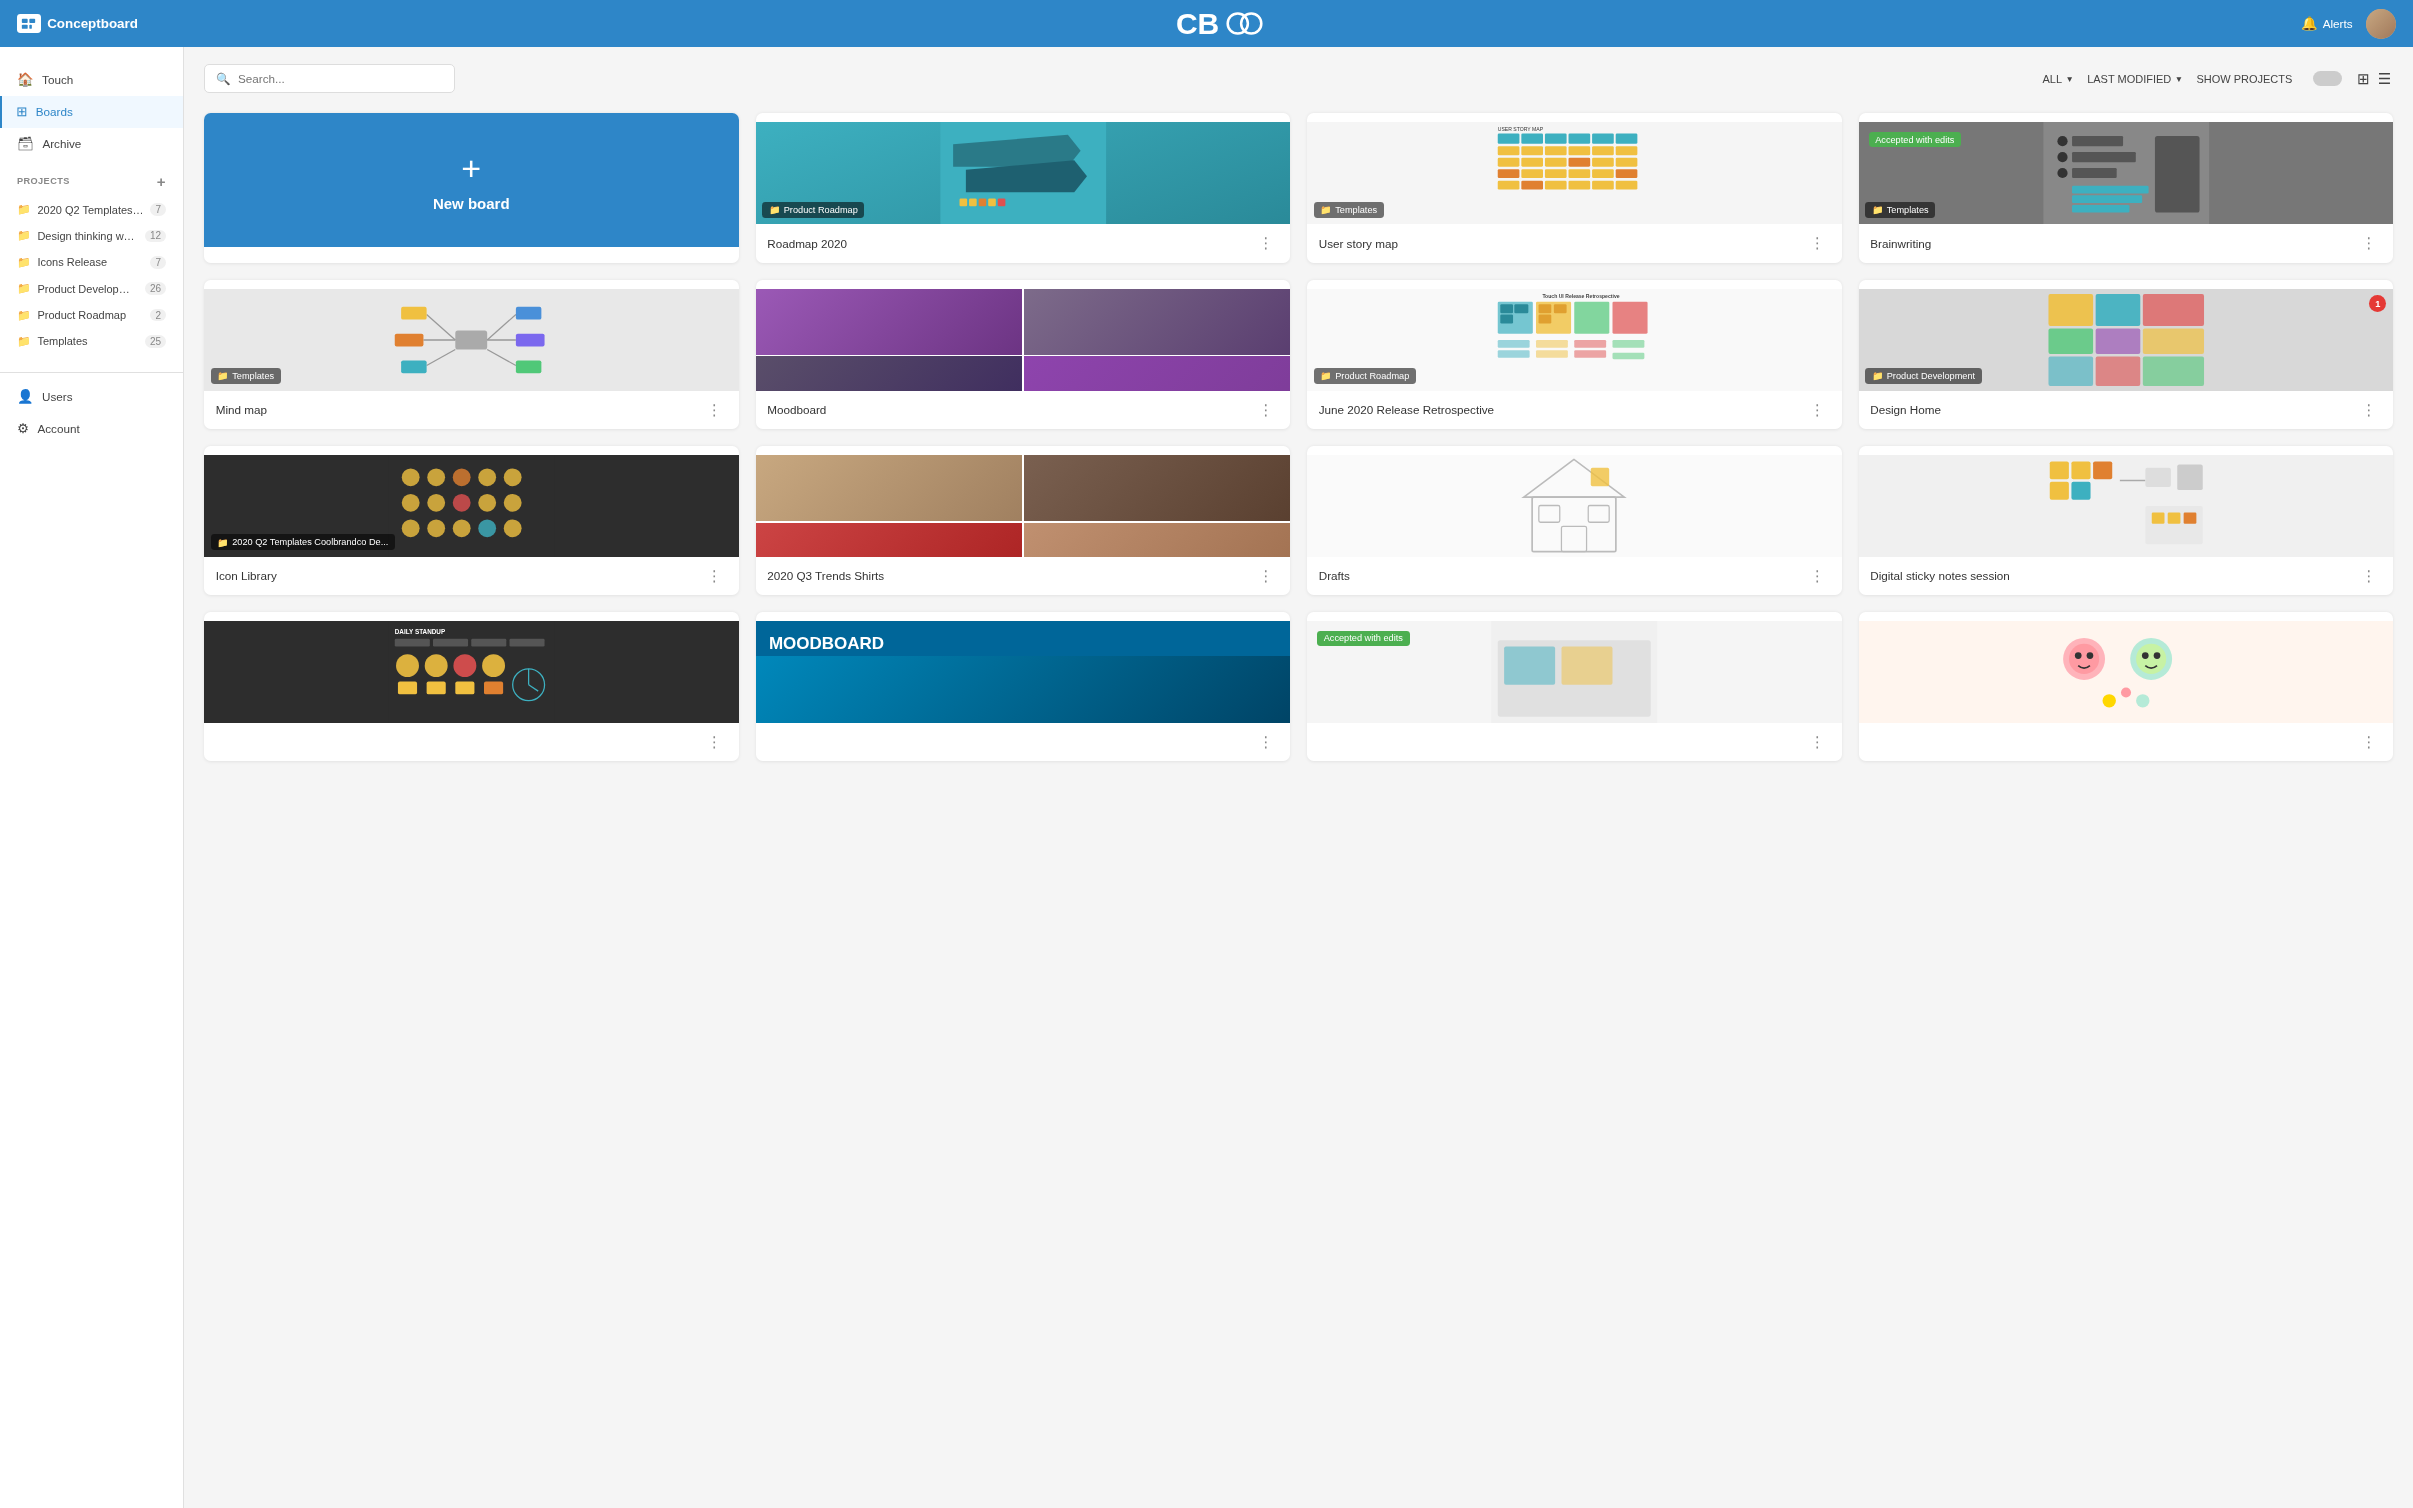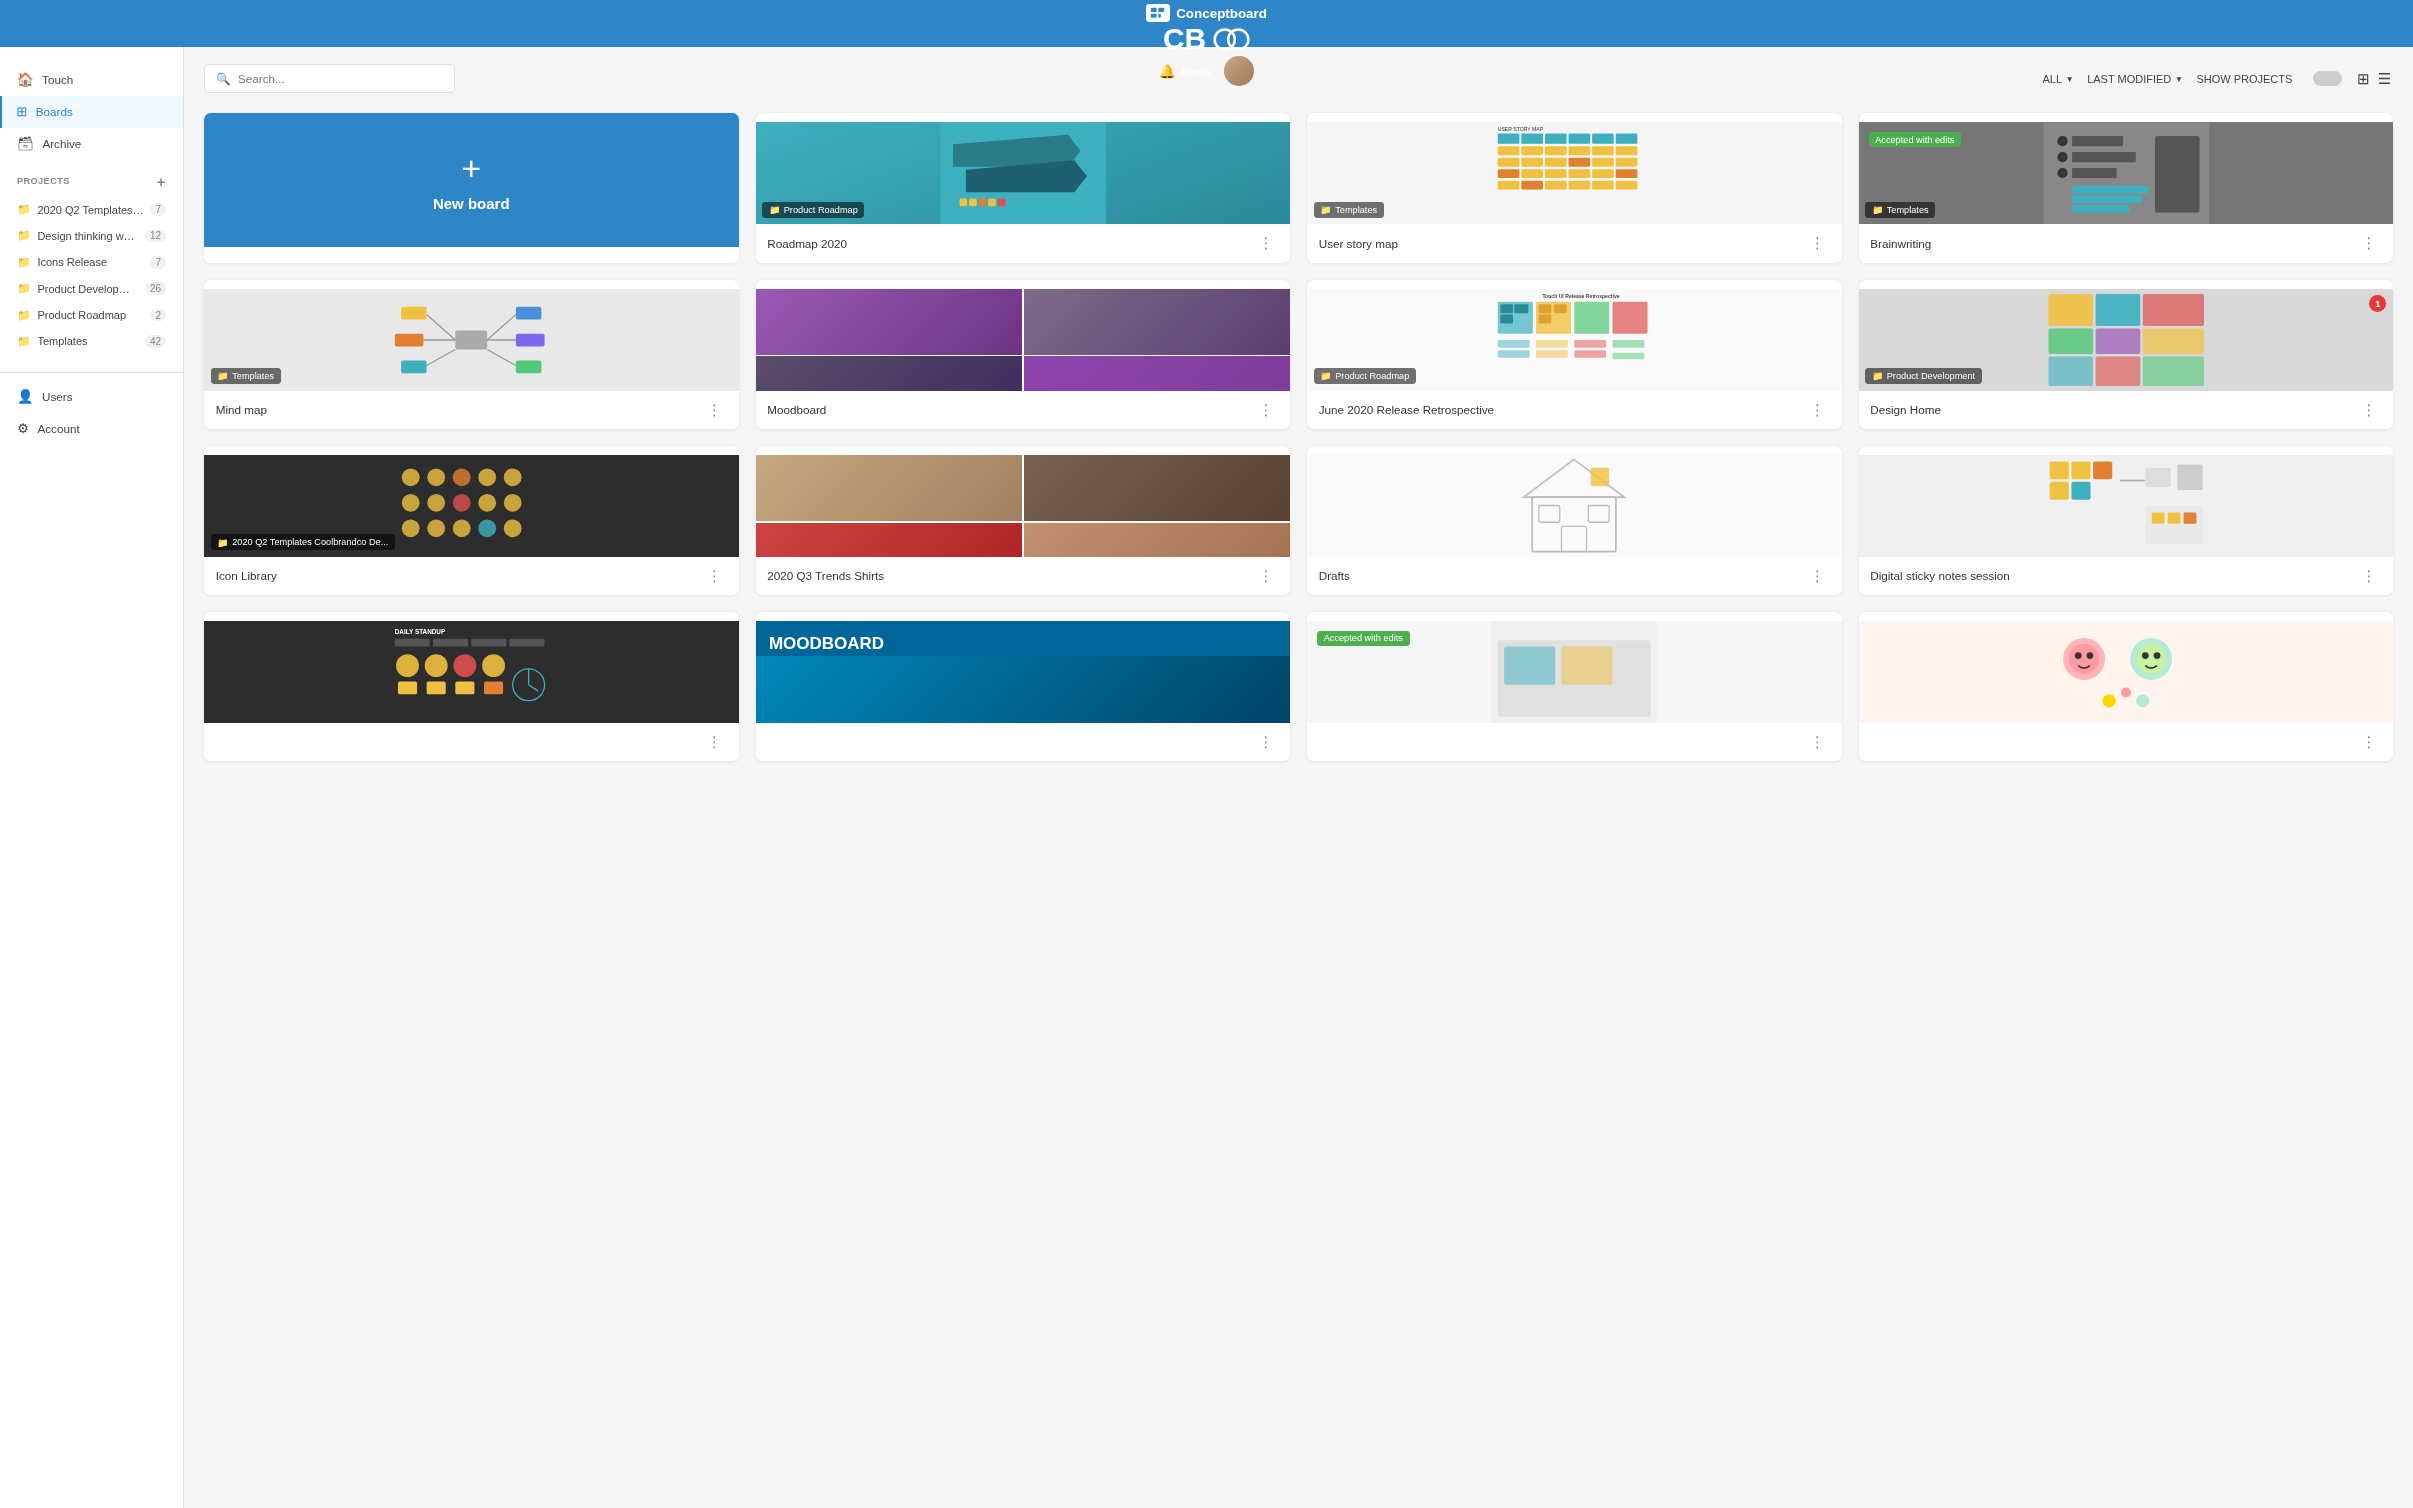--- a/index.html
+++ b/index.html
@@ -9,21 +9,20 @@
     .header {
       background: #2e86c8;
       height: 47px;
       display: flex;
       align-items: center;
       justify-content: space-between;
       padding: 4px 17px;
       position: fixed;
       top: 0; left: 0; right: 0;
       z-index: 100;
-      flex-direction: column;
     }
     .header-logo { display: flex; align-items: center; gap: 6.7px; color: white; font-size: 13.4px; font-weight: 600; }
     .header-logo-icon { background: white; color: #2e86c8; width: 23.5px; height: 18.4px; border-radius: 3.4px; display: flex; align-items: center; justify-content: center; font-size: 10px; font-weight: bold; }
     .cb-logo { display: flex; align-items: center; gap: 3.4px; }
     .cb-text { font-size: 30px; font-weight: 900; color: white; }
     .header-right { display: flex; align-items: center; gap: 13.4px; }
     .header-alerts { color: white; font-size: 11.7px; display: flex; align-items: center; gap: 5px; cursor: pointer; }
     .bell-icon { font-size: 13.4px; }
     .avatar { width: 30px; height: 30px; border-radius: 50%; background: #c8a882; overflow: hidden; cursor: pointer; display: flex; align-items: center; justify-content: center; }
     .avatar-img { width: 30px; height: 30px; border-radius: 50%; background: linear-gradient(135deg, #c8a882, #a0785a); }
@@ -156,21 +155,21 @@
       <span class="sidebar-project-count">26</span>
     </div>
     <div class="sidebar-project">
       <span>📁</span>
       <span class="sidebar-project-name">Product Roadmap</span>
       <span class="sidebar-project-count">2</span>
     </div>
     <div class="sidebar-project">
       <span>📁</span>
       <span class="sidebar-project-name">Templates</span>
-      <span class="sidebar-project-count">42</span>
+      <span class="sidebar-project-count">25</span>
     </div>
 
     <div class="sidebar-bottom">
       <div class="sidebar-item">
         <span class="sidebar-icon">👤</span>
         <span>Users</span>
       </div>
       <div class="sidebar-item">
         <span class="sidebar-icon">⚙</span>
         <span>Account</span>

